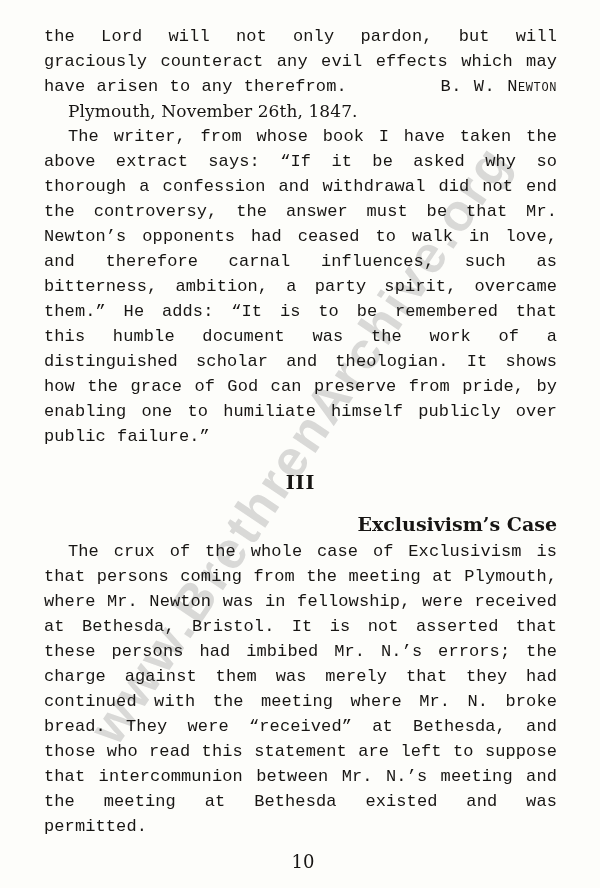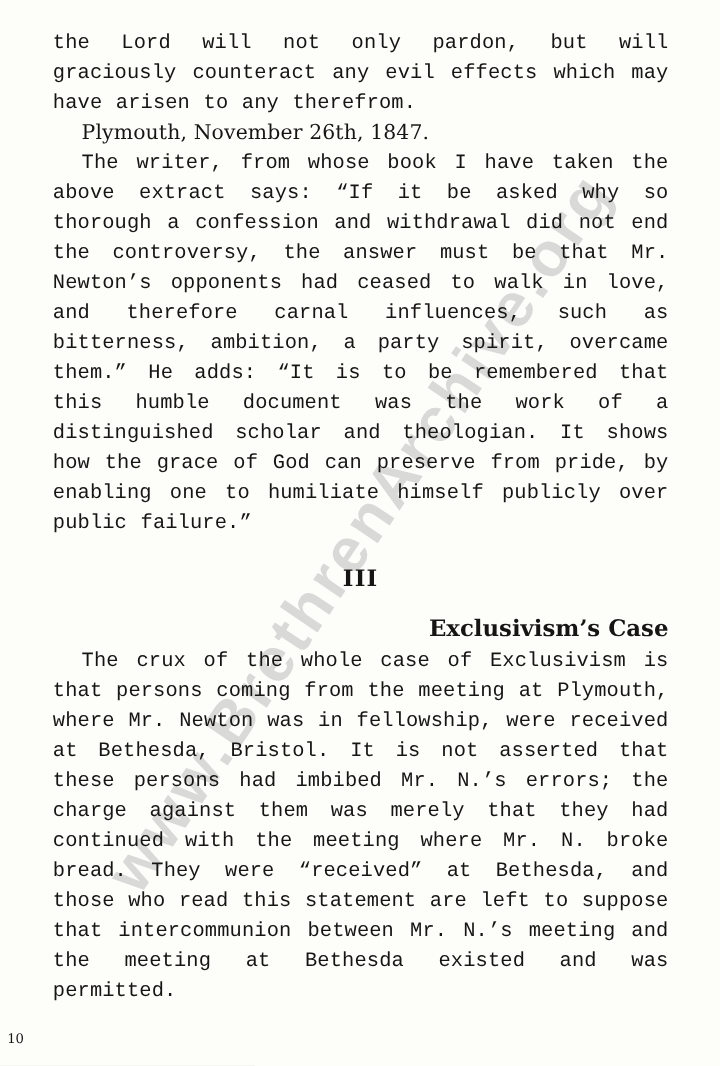--- a/index.html
+++ b/index.html
@@ -82,36 +82,37 @@
     font-weight: bold;
     margin-top: 20px;
     margin-bottom: 4px;
   }
 
   .page-number {
     position: absolute;
     left: 6px;
     right: 0;
     bottom: 16px;
-    text-align: left;
-    font-size: 11px;
+    text-align: center;
+    font-size: 18px;
     z-index: 1;
   }
 </style>
 </head>
 <body>
 
 <div class="page">
 
   <div class="watermark">www.BrethrenArchive.org</div>
 
   <div class="content">
 
     <p class="para closing">
       <span>the Lord will not only pardon, but will graciously counteract any evil effects which may have arisen to any therefrom.</span>
+      <span class="signature">B. W. Newton</span>
     </p>
 
     <p class="dateline">Plymouth, November 26th, 1847.</p>
 
     <p class="para indent">The writer, from whose book I have taken the above extract says: “If it be asked why so thorough a confession and withdrawal did not end the controversy, the answer must be that Mr. Newton’s opponents had ceased to walk in love, and therefore carnal influences, such as bitterness, ambition, a party spirit, overcame them.” He adds: “It is to be remembered that this humble document was the work of a distinguished scholar and theologian. It shows how the grace of God can preserve from pride, by enabling one to humiliate himself publicly over public failure.”</p>
 
     <h2 class="section-number">III</h2>
 
     <h3 class="section-title">Exclusivism’s Case</h3>
 

